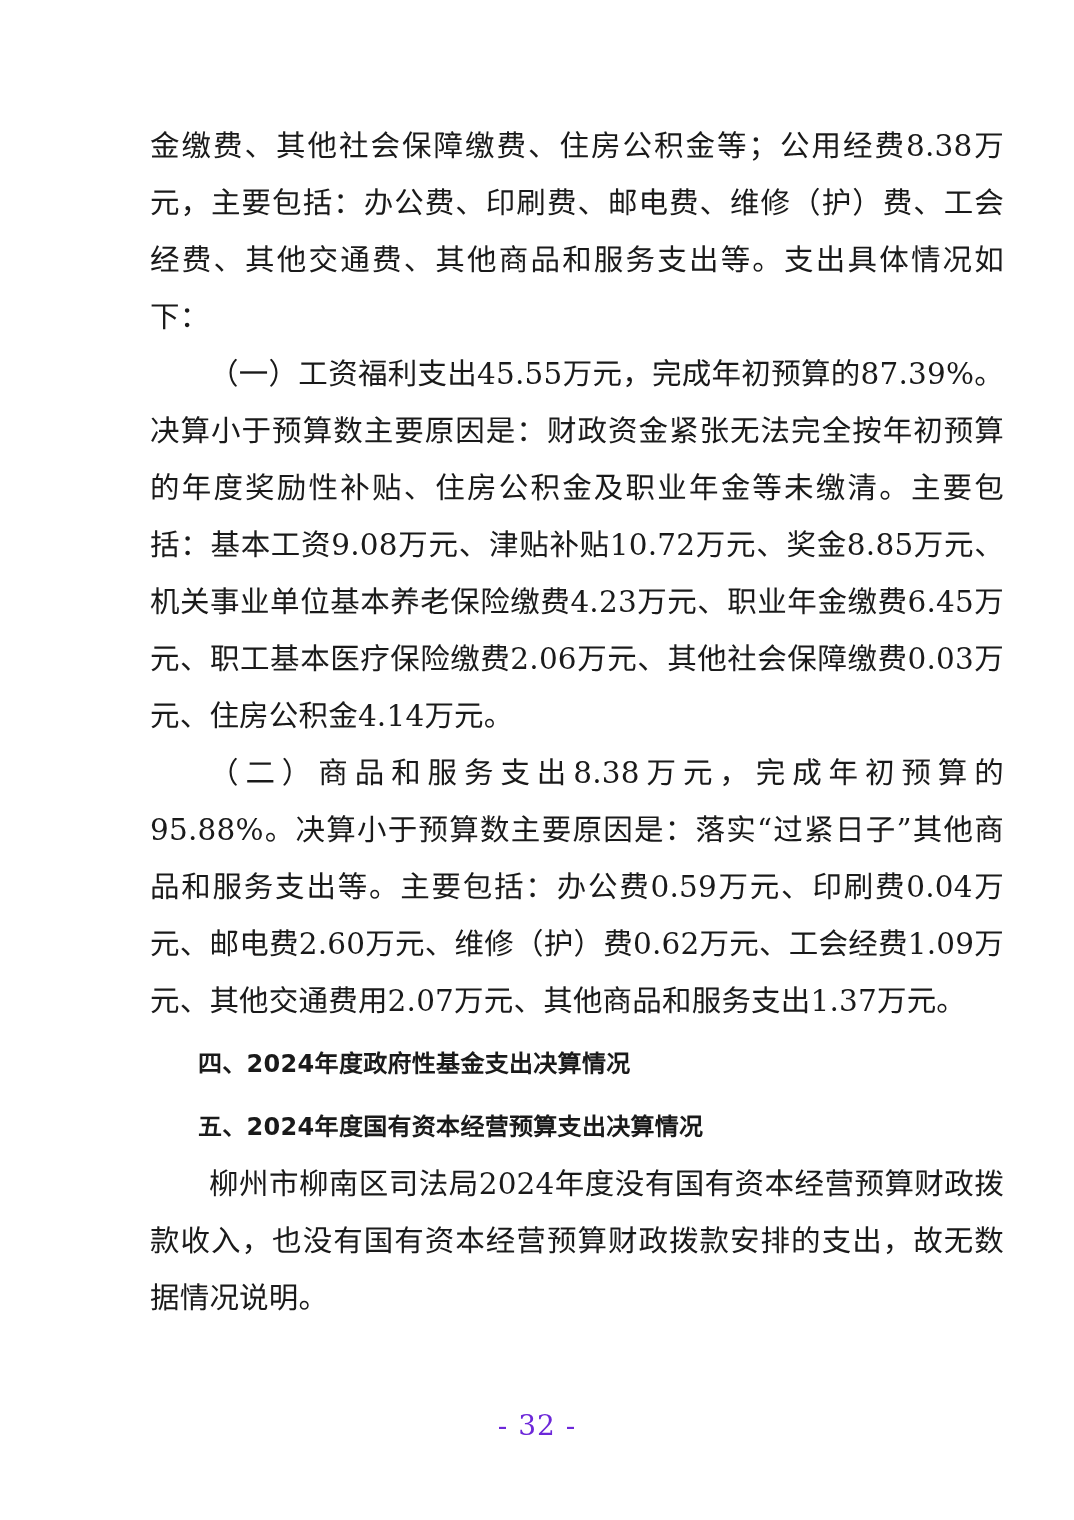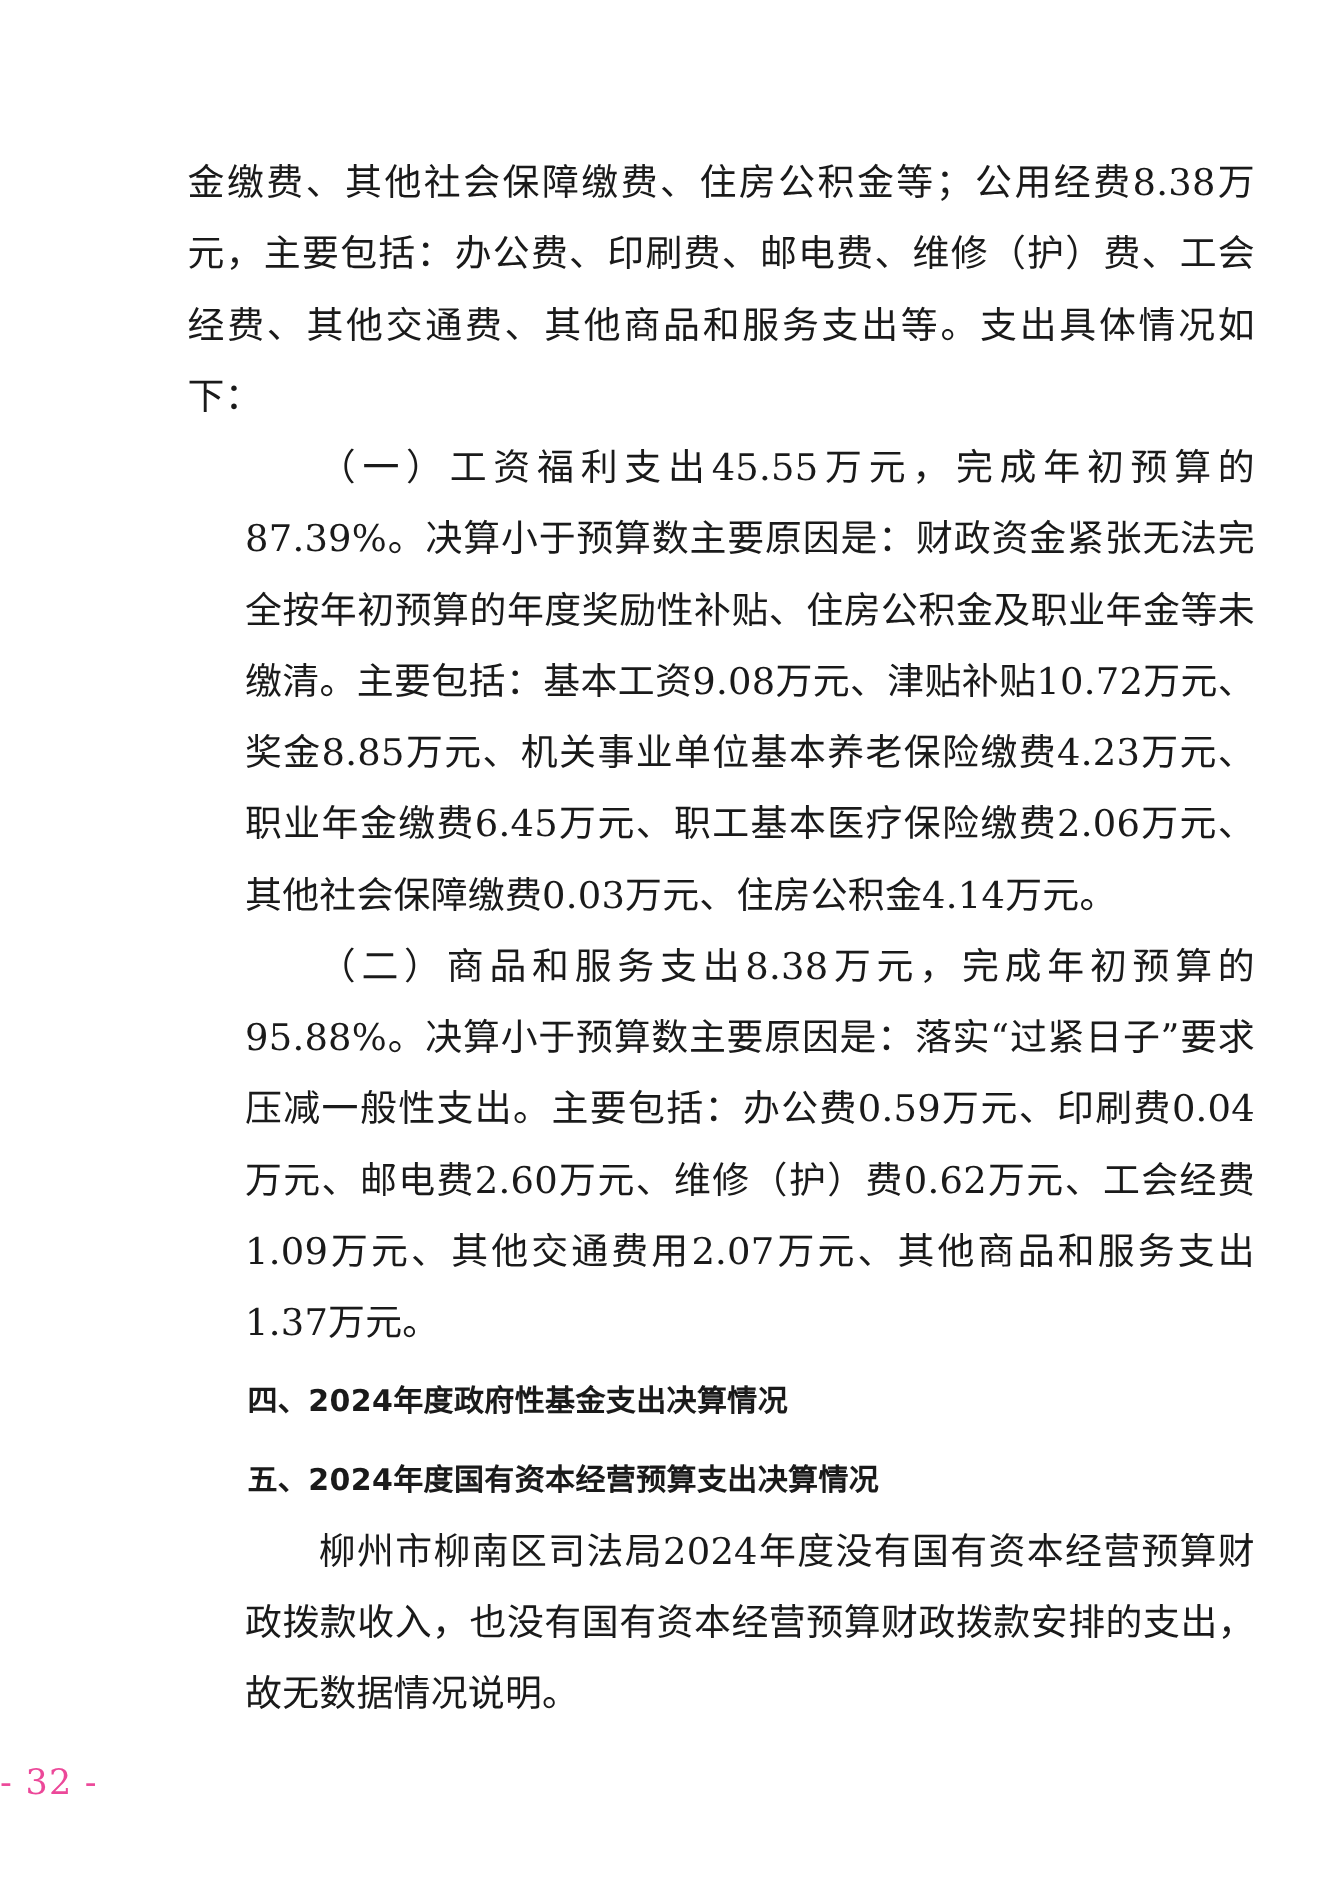--- a/index.html
+++ b/index.html
@@ -24,55 +24,55 @@
     text-align: justify;
     text-justify: inter-ideograph;
     letter-spacing: 0.2px;
   }
   .para {
     margin: 0;
     text-indent: 0;
   }
   .para.indent {
     text-indent: 2em;
-    margin-left: 46px;
   }
   .heading {
     margin: 0;
     font-size: 24px;
     line-height: 57px;
     font-weight: bold;
     text-indent: 2em;
     font-family: "DejaVu Sans", "Liberation Sans", sans-serif;
     letter-spacing: 0.3px;
   }
   .spacer-sm { height: 6px; }
   .footer {
     position: absolute;
     left: 0;
     right: 0;
     bottom: 78px;
+    text-align: center;
     font-size: 28px;
     font-family: "DejaVu Serif", "Liberation Serif", serif;
-    color: #ec4899;
+    color: #6d28d9;
     letter-spacing: 1px;
   }
 </style>
 </head>
 <body>
 
 <div class="page">
 
   <div class="body-text">
 
     <p class="para">金缴费、其他社会保障缴费、住房公积金等；公用经费8.38万元，主要包括：办公费、印刷费、邮电费、维修（护）费、工会经费、其他交通费、其他商品和服务支出等。支出具体情况如下：</p>
 
     <p class="para indent">（一）工资福利支出45.55万元，完成年初预算的87.39%。决算小于预算数主要原因是：财政资金紧张无法完全按年初预算的年度奖励性补贴、住房公积金及职业年金等未缴清。主要包括：基本工资9.08万元、津贴补贴10.72万元、奖金8.85万元、机关事业单位基本养老保险缴费4.23万元、职业年金缴费6.45万元、职工基本医疗保险缴费2.06万元、其他社会保障缴费0.03万元、住房公积金4.14万元。</p>
 
-    <p class="para indent">（二）商品和服务支出8.38万元，完成年初预算的95.88%。决算小于预算数主要原因是：落实“过紧日子”要求压减一般性支出。主要包括：办公费0.59万元、印刷费0.04万元、邮电费2.60万元、维修（护）费0.62万元、工会经费1.09万元、其他交通费用2.07万元、其他商品和服务支出1.37万元。</p>
+    <p class="para indent">（二）商品和服务支出8.38万元，完成年初预算的95.88%。决算小于预算数主要原因是：落实“过紧日子”其他商品和服务支出等。主要包括：办公费0.59万元、印刷费0.04万元、邮电费2.60万元、维修（护）费0.62万元、工会经费1.09万元、其他交通费用2.07万元、其他商品和服务支出1.37万元。</p>
 
     <div class="spacer-sm"></div>
 
     <h2 class="heading">四、2024年度政府性基金支出决算情况</h2>
 
 
     <div class="spacer-sm"></div>
 
     <h2 class="heading">五、2024年度国有资本经营预算支出决算情况</h2>
 

